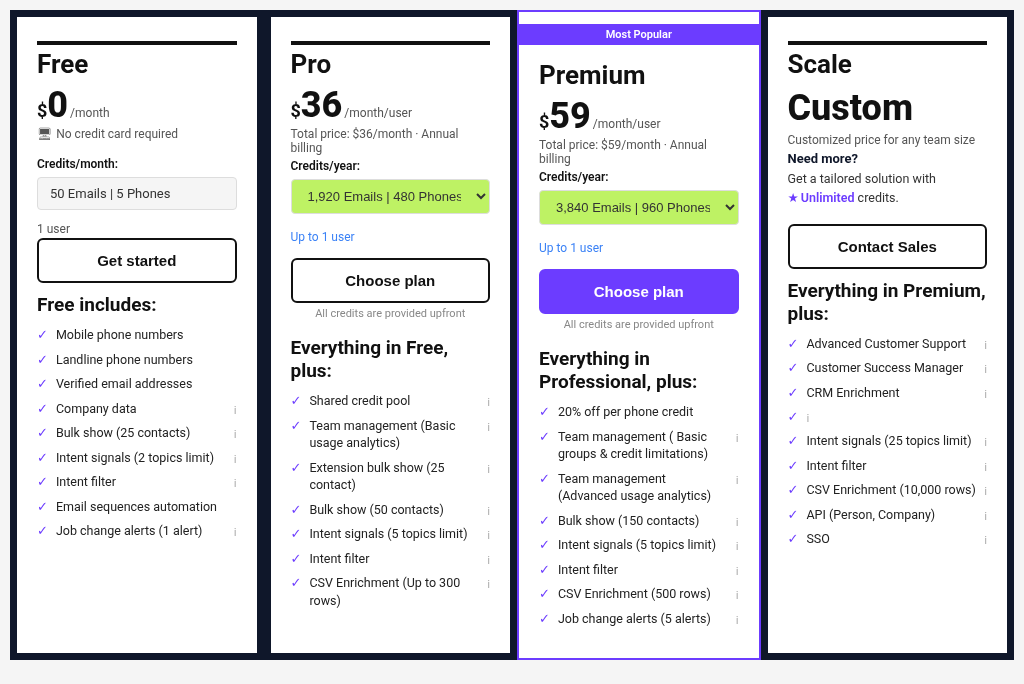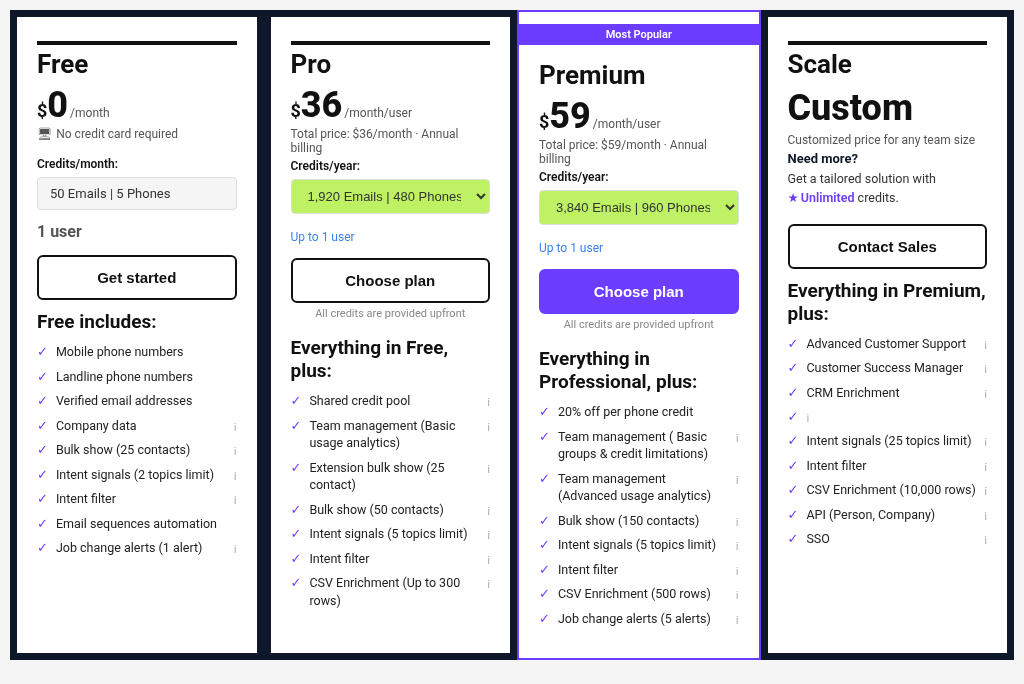--- a/index.html
+++ b/index.html
@@ -124,24 +124,23 @@
       appearance: auto;
       cursor: pointer;
       margin-bottom: 4px;
     }
     .up-to-user {
       font-size: 12px;
       color: #3b82f6;
       margin-bottom: 14px;
     }
     .one-user {
-      font-size: 16px;
+      font-size: 12px;
       color: #555;
-      margin-bottom: 14px;
-      font-weight: bold;
+      margin-bottom: 2px;
     }
     .btn {
       width: 100%;
       padding: 12px;
       border-radius: 6px;
       font-size: 15px;
       font-weight: 600;
       cursor: pointer;
       margin-bottom: 4px;
     }

